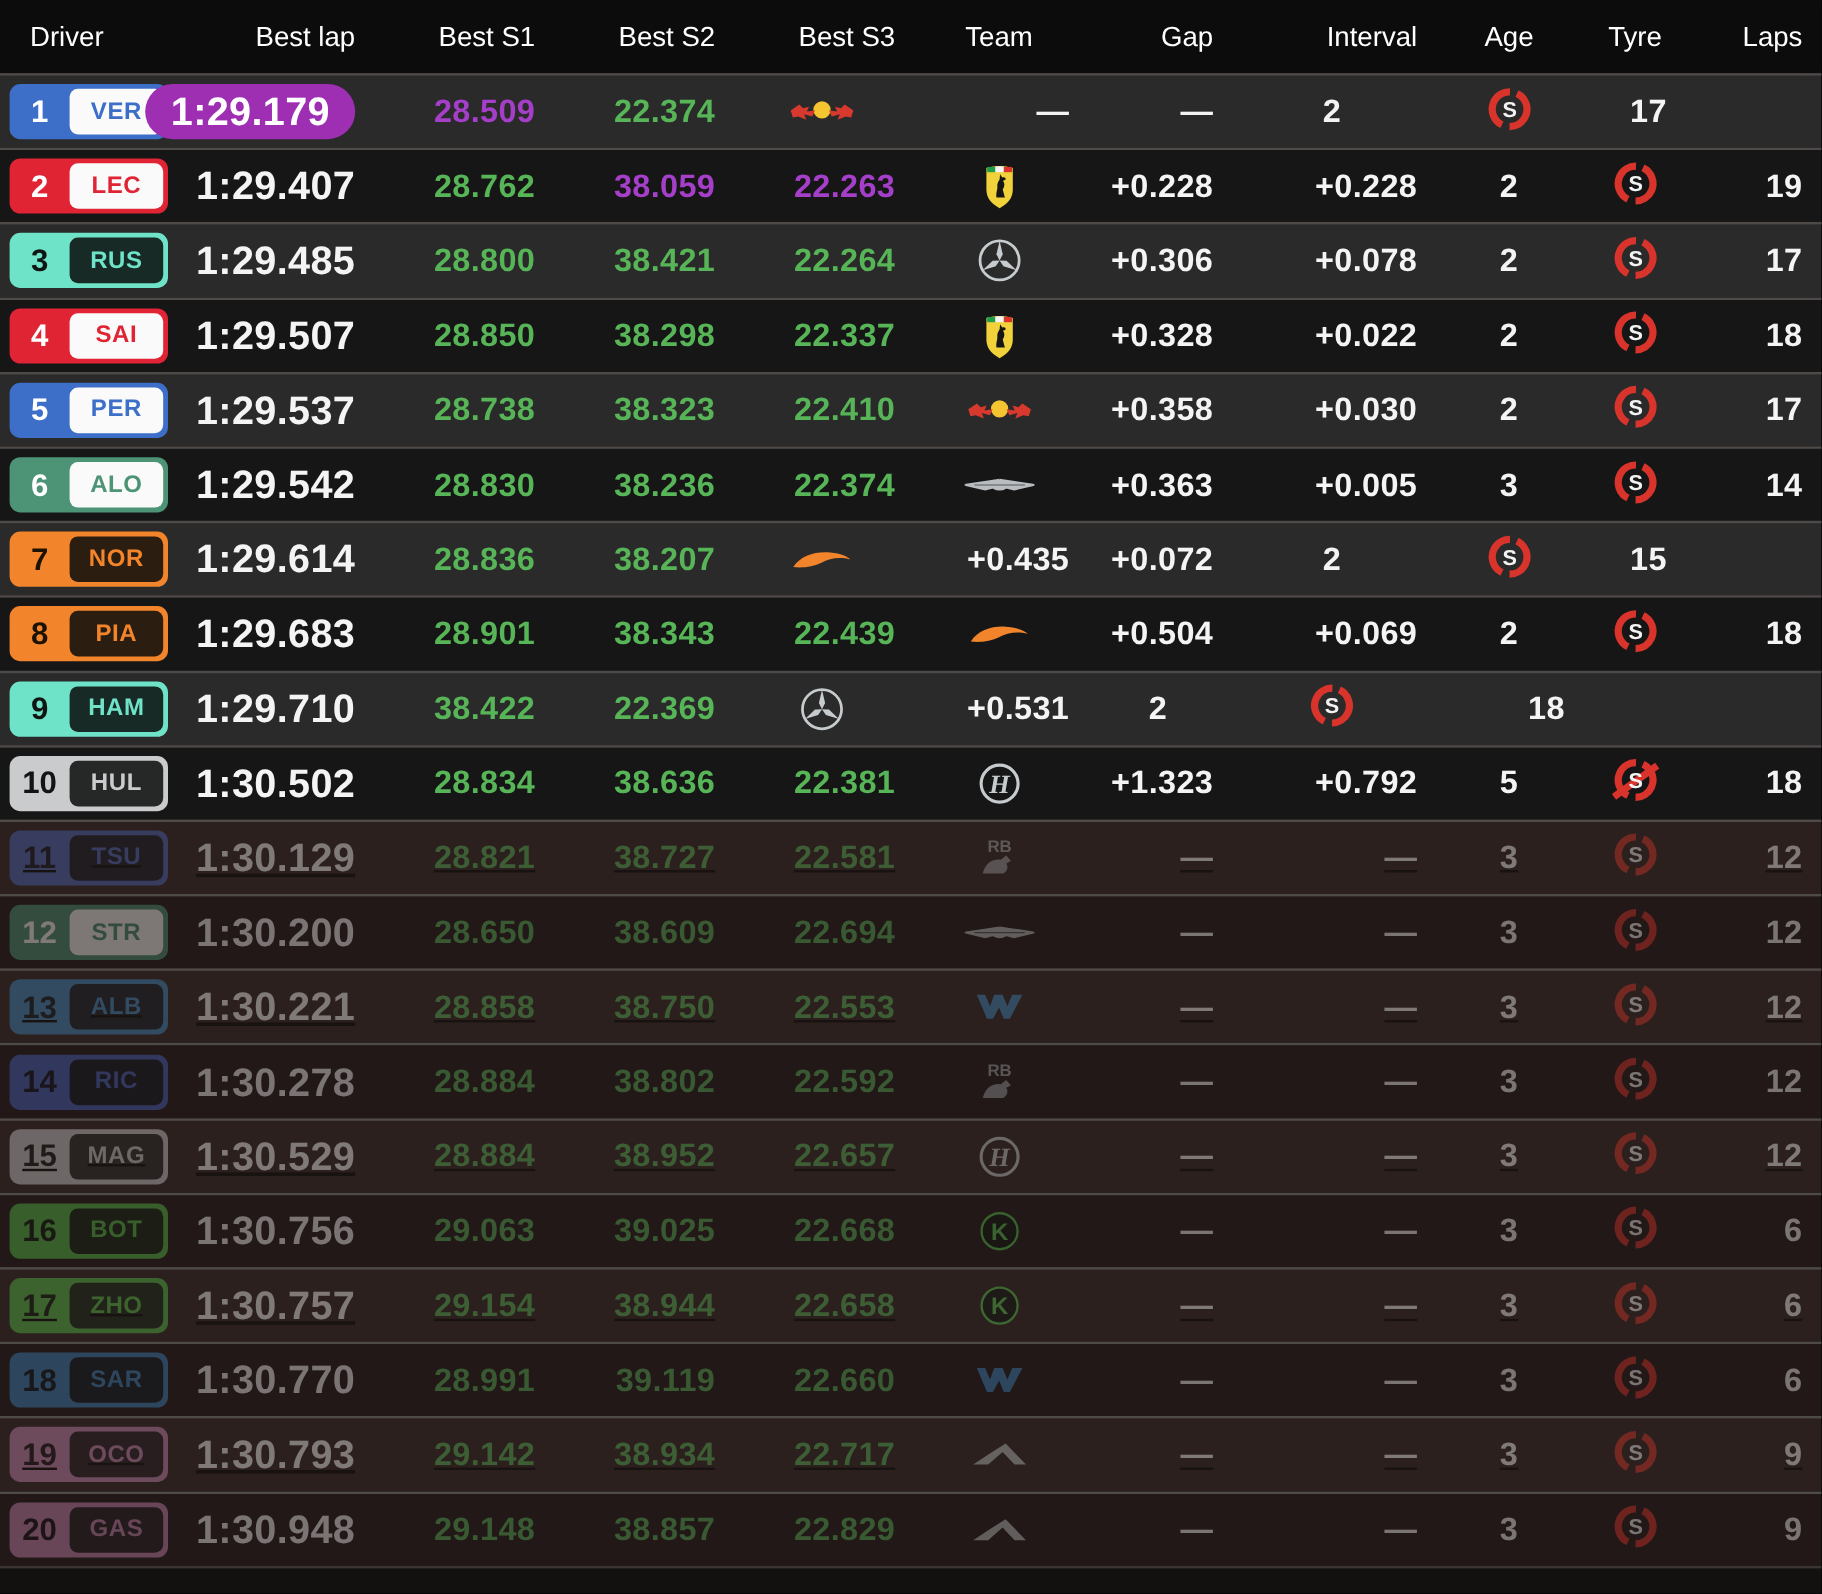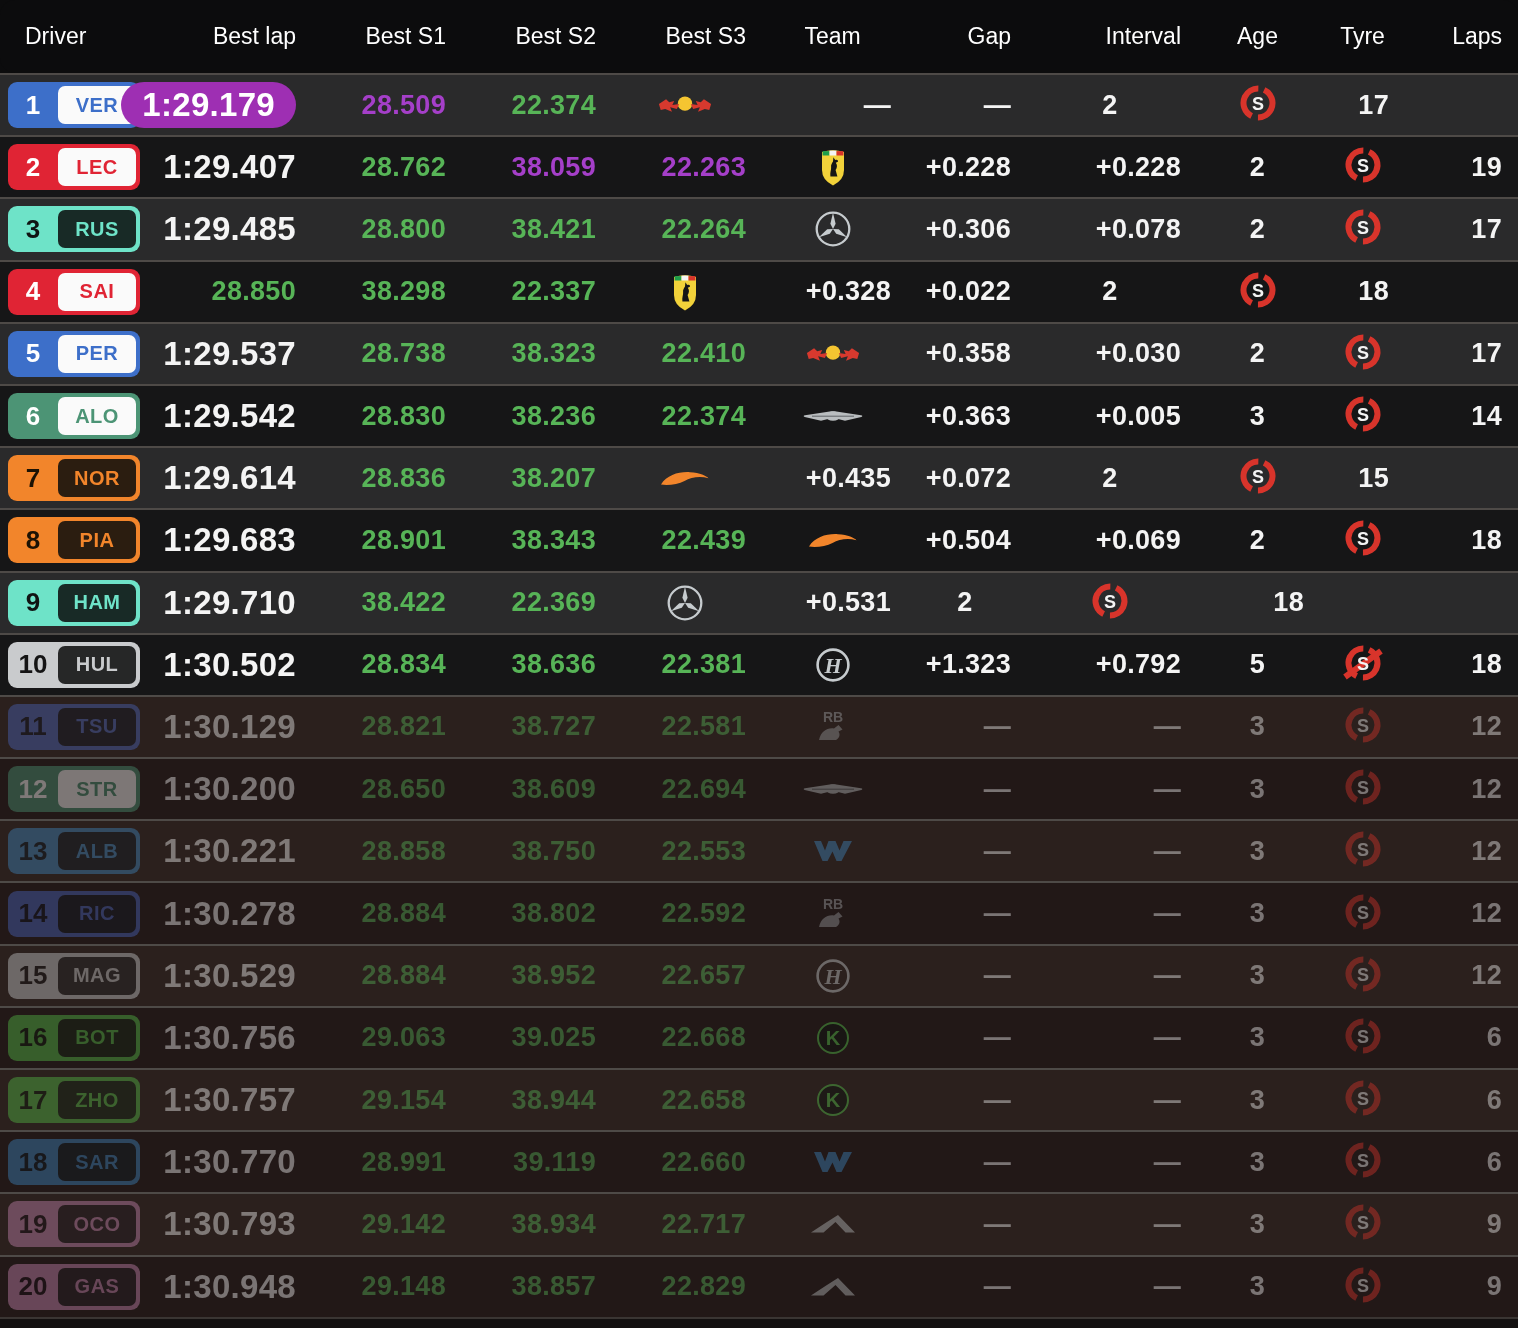--- a/index.html
+++ b/index.html
@@ -9,29 +9,29 @@
   
   .grid{display:grid;grid-template-columns:158px 152px 150px 150px 150px 145px 120px 170px 125px 85px 1fr;
     align-items:stretch;}
   .cell{display:flex;align-items:center;height:100%;box-sizing:border-box;}
   .c-driver{justify-content:flex-start;padding-left:8px;}
   .c-bestlap,.c-s1,.c-s2,.c-s3,.c-gap,.c-interval{justify-content:flex-end;padding-right:14px;}
   .c-team,.c-age,.c-tyre{justify-content:center;}
   .c-laps{justify-content:flex-end;padding-right:16px;}
 
   
-  .thead{height:73px;background:#0C0C0D;color:#FFFFFF;font-size:23px;font-weight:500;flex:0 0 auto;border-radius:15px;}
+  .thead{height:61px;background:#0C0C0D;color:#FFFFFF;font-size:23px;font-weight:500;flex:0 0 auto;border-radius:15px;}
   .thead .c-driver{padding-left:25px;}
 
   
   .tbody{flex:0 0 auto;}
   .row{height:62.2px;box-sizing:border-box;border-top:2px solid #4E4A47;}
   .row.odd{background:#2A2A2B;}
   .row.even{background:#161617;}
-  .row.dim.odd{background:#2B201D;}
+  .row.dim.odd{background:#2B201D;text-decoration:underline;}
   .row.dim.even{background:#221817;}
   .row-inner{height:100%;}
   .row.dim .row-inner{opacity:0.42;}
 
   .num{font-size:27px;font-weight:bold;color:#F4F4F4;letter-spacing:0.3px;}
   .t-green{color:var(--personal-best-green,#57B457);}
   .t-purple{color:var(--session-best-purple,#A53FC9);}
 
   
   .badge{width:132px;height:46px;border-radius:9px;display:flex;align-items:center;background:var(--tc,#555);}
@@ -236,20 +236,23 @@
   </div>
 
   <div class="row even" style="--tc: #E02434; --numc: #FFFFFF; --pillbg: #FAFAFA; --codec: #E02434;">
     <div class="row-inner grid">
       <div class="cell c-driver">
         <div class="badge">
           <span class="pos">4</span>
           <span class="code">SAI</span>
         </div>
       </div>
+      <div class="cell c-bestlap">
+            <span class="laptime">1:29.507</span>
+          </div>
       <div class="cell c-s1">
             <span class="num s1 t-green">28.850</span>
           </div>
       <div class="cell c-s2">
             <span class="num s2 t-green">38.298</span>
           </div>
       <div class="cell c-s3">
             <span class="num s3 t-green">22.337</span>
           </div>
       <div class="cell c-team">

